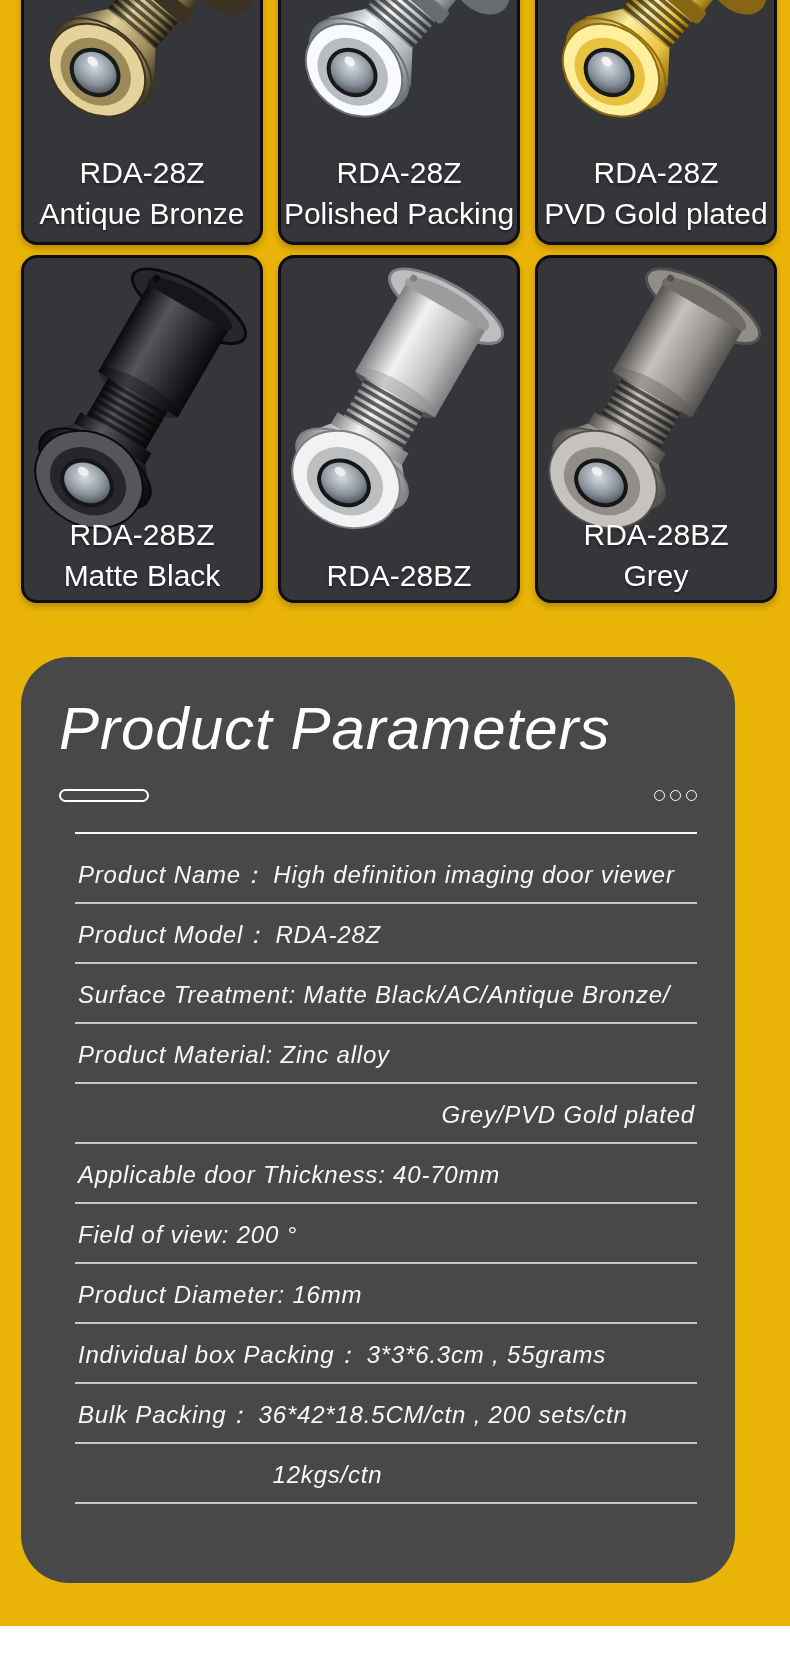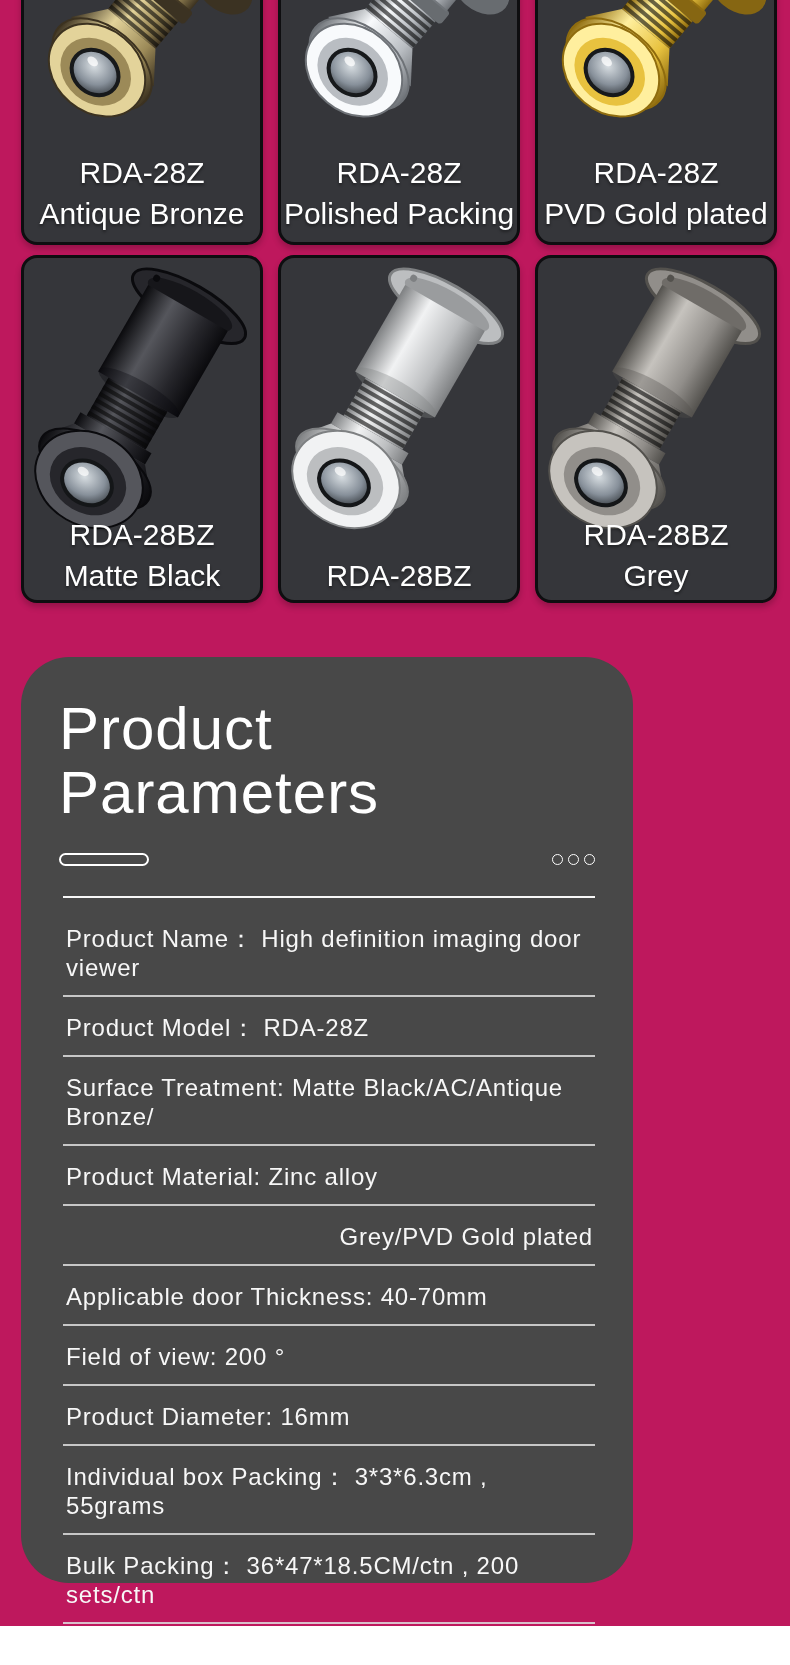--- a/index.html
+++ b/index.html
@@ -1,41 +1,41 @@
 <!DOCTYPE html>
 <html><head>
 <meta charset="utf-8">
 <style>
   html,body{margin:0;padding:0;background:#ffffff;}
   body{width:790px;font-family:"Liberation Sans",sans-serif;}
-  .page{position:relative;width:790px;height:1626px;background:#be185d;overflow:hidden;}
+  .page{position:relative;width:790px;height:1626px;background:#eab308;overflow:hidden;}
   .bottom-strip{width:790px;height:39px;background:#ffffff;}
 
   
   .grid{position:absolute;top:-25px;left:21px;display:grid;
         grid-template-columns:repeat(3,242px);grid-template-rows:270px 348px;
         column-gap:15px;row-gap:10px;}
   .tile{position:relative;background:#35363a;border:3px solid #0e0e10;border-radius:16px;
         overflow:hidden;box-sizing:border-box;box-shadow:0 4px 6px rgba(0,0,0,.22);}
   .tile svg{position:absolute;top:0;left:0;width:100%;height:100%;display:block;}
   .tile .labels{position:absolute;left:0;right:0;bottom:8px;text-align:center;color:#ffffff;
         text-shadow:0 2px 3px rgba(0,0,0,.45);}
   .tile.pose-compact .labels{bottom:4px;}
   .labels div{font-size:30px;line-height:41px;white-space:nowrap;}
 
   
-  .card{position:absolute;top:657px;left:21px;width:612px;height:926px;background:#484848;
-        border-radius:48px;box-sizing:border-box;padding:0 38px;color:#ffffff;}
+  .card{position:absolute;top:657px;left:21px;width:714px;height:926px;background:#484848;
+        border-radius:48px;box-sizing:border-box;padding:0 38px;color:#ffffff;font-style:italic;}
   .card h1{margin:0;padding-top:40px;font-size:60px;line-height:64px;font-weight:400;
         letter-spacing:1px;color:#ffffff;}
   .deco{margin-top:27px;display:flex;justify-content:space-between;align-items:center;height:14px;}
   .pill{width:86px;height:9px;border:2px solid #ffffff;border-radius:8px;display:inline-block;}
   .dots{display:flex;gap:5px;align-items:center;}
   .dot{width:9px;height:9px;border:1.5px solid #ffffff;border-radius:50%;display:inline-block;}
-  ul.params{list-style:none;margin:30px 0 0 4px;padding:0;border-top:2px solid #f7f7f7;}
+  ul.params{list-style:none;margin:30px 0 0 16px;padding:0;border-top:2px solid #f7f7f7;}
   li.param{border-bottom:2px solid rgba(222,222,222,.85);font-size:24px;letter-spacing:.8px;
         line-height:29px;padding:16px 2px 13px 3px;color:#f7f7f7;}
   li.param:first-child{padding-top:26px;}
   li.param.center-right{text-align:right;padding-left:108px;}
   li.param.center-left{text-align:center;padding-right:120px;}
 </style>
 </head>
 <body>
 
 <div class="page">
@@ -310,19 +310,19 @@
     <ul class="params">
         <li class="param"><span class="param-text">Product Name： High definition imaging door viewer</span></li>
         <li class="param"><span class="param-text">Product Model： RDA-28Z</span></li>
         <li class="param"><span class="param-text">Surface Treatment: Matte Black/AC/Antique Bronze/</span></li>
         <li class="param"><span class="param-text">Product Material: Zinc alloy</span></li>
         <li class="param center-right"><span class="param-text">Grey/PVD Gold plated</span></li>
         <li class="param"><span class="param-text">Applicable door Thickness: 40-70mm</span></li>
         <li class="param"><span class="param-text">Field of view: 200 °</span></li>
         <li class="param"><span class="param-text">Product Diameter: 16mm</span></li>
         <li class="param"><span class="param-text">Individual box Packing： 3*3*6.3cm , 55grams</span></li>
-        <li class="param"><span class="param-text">Bulk Packing： 36*47*18.5CM/ctn , 200 sets/ctn</span></li>
+        <li class="param"><span class="param-text">Bulk Packing： 36*42*18.5CM/ctn , 200 sets/ctn</span></li>
         <li class="param center-left"><span class="param-text">12kgs/ctn</span></li>
       </ul>
   </section>
 
 </div>
 <div class="bottom-strip"></div>
 
 </body></html>

